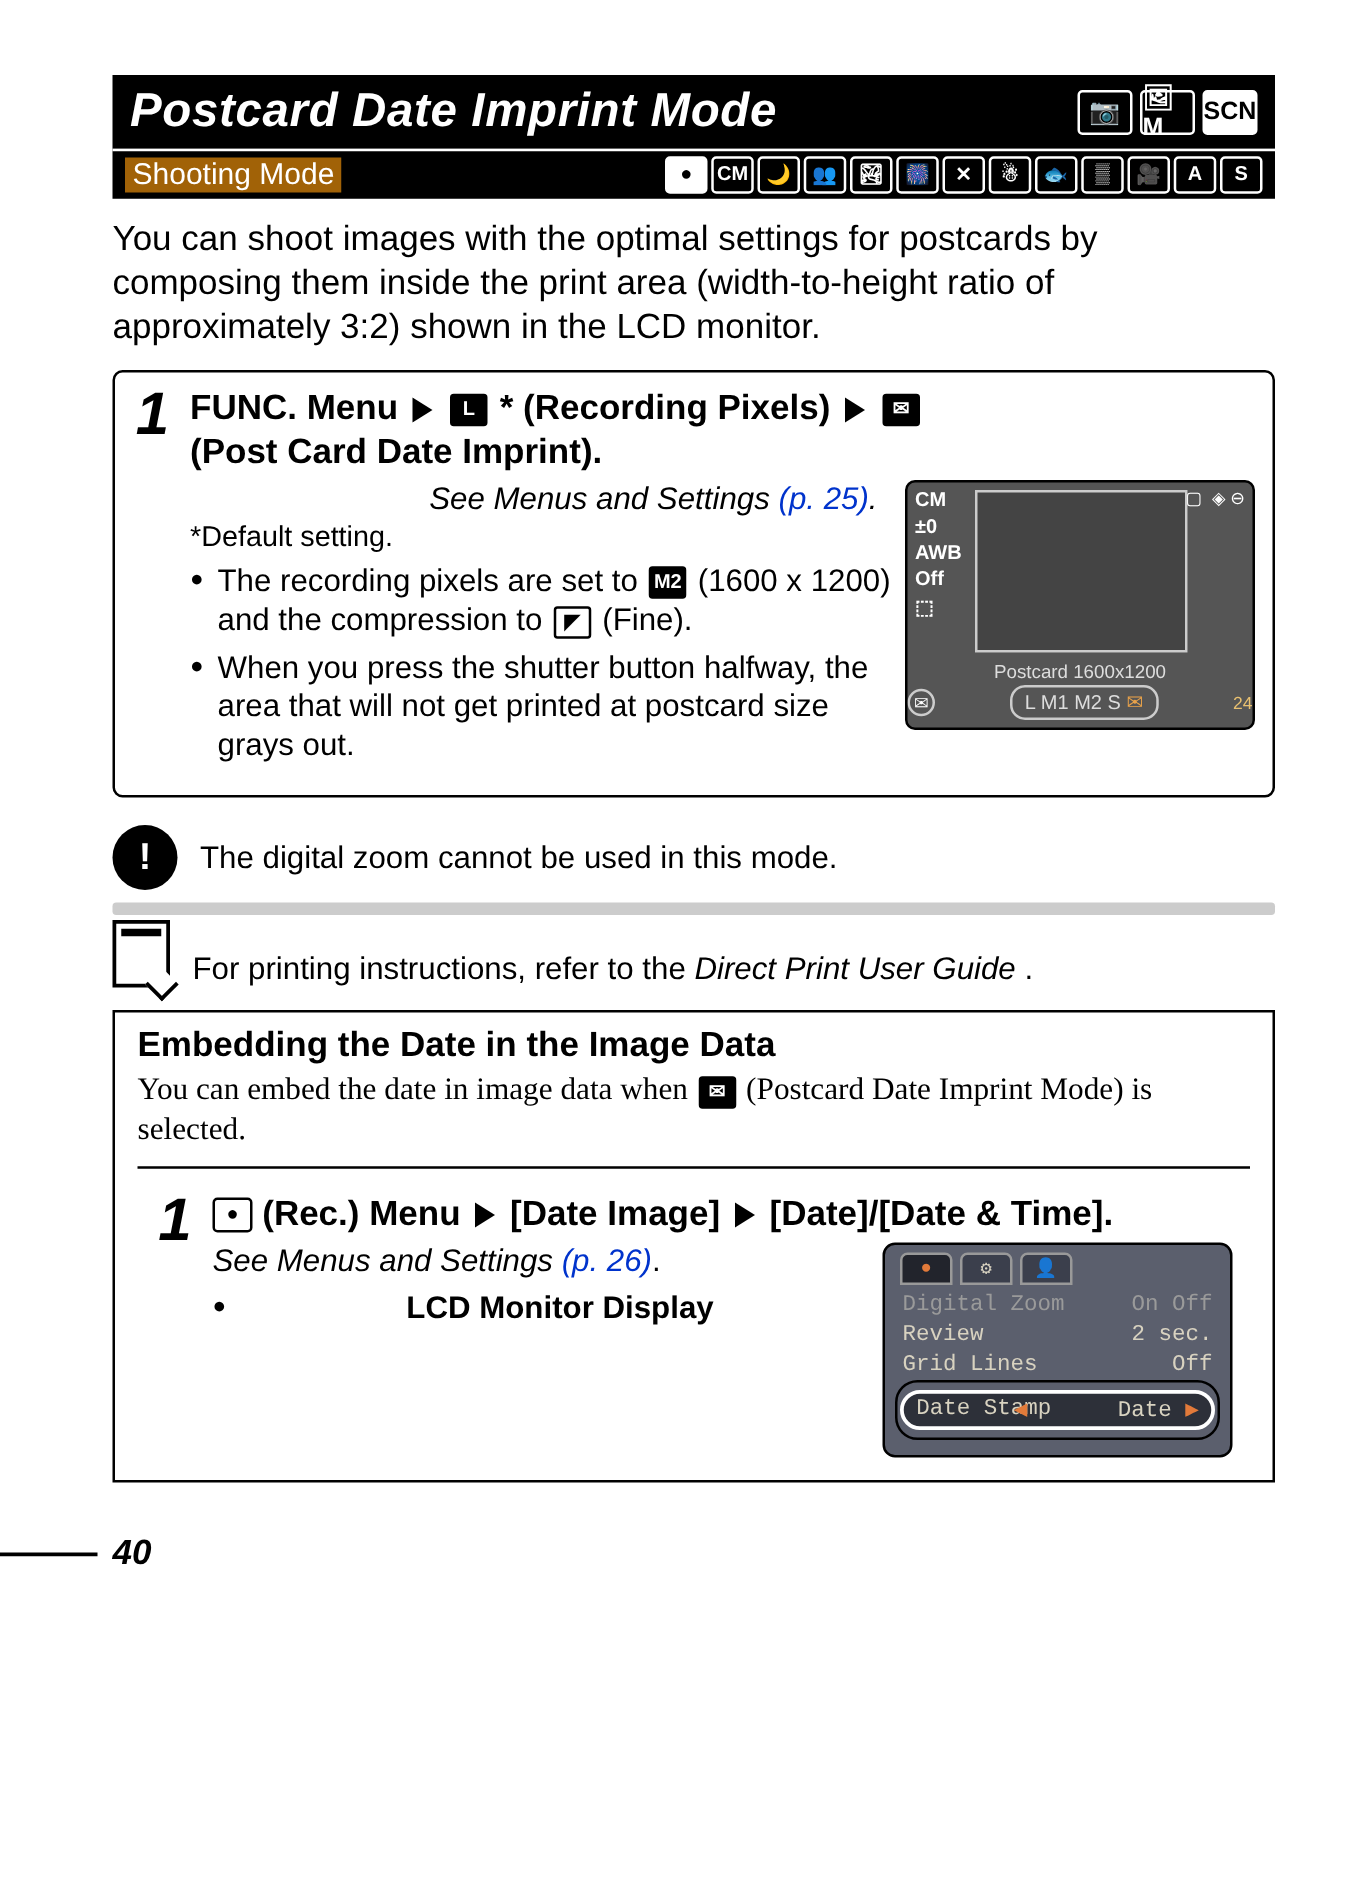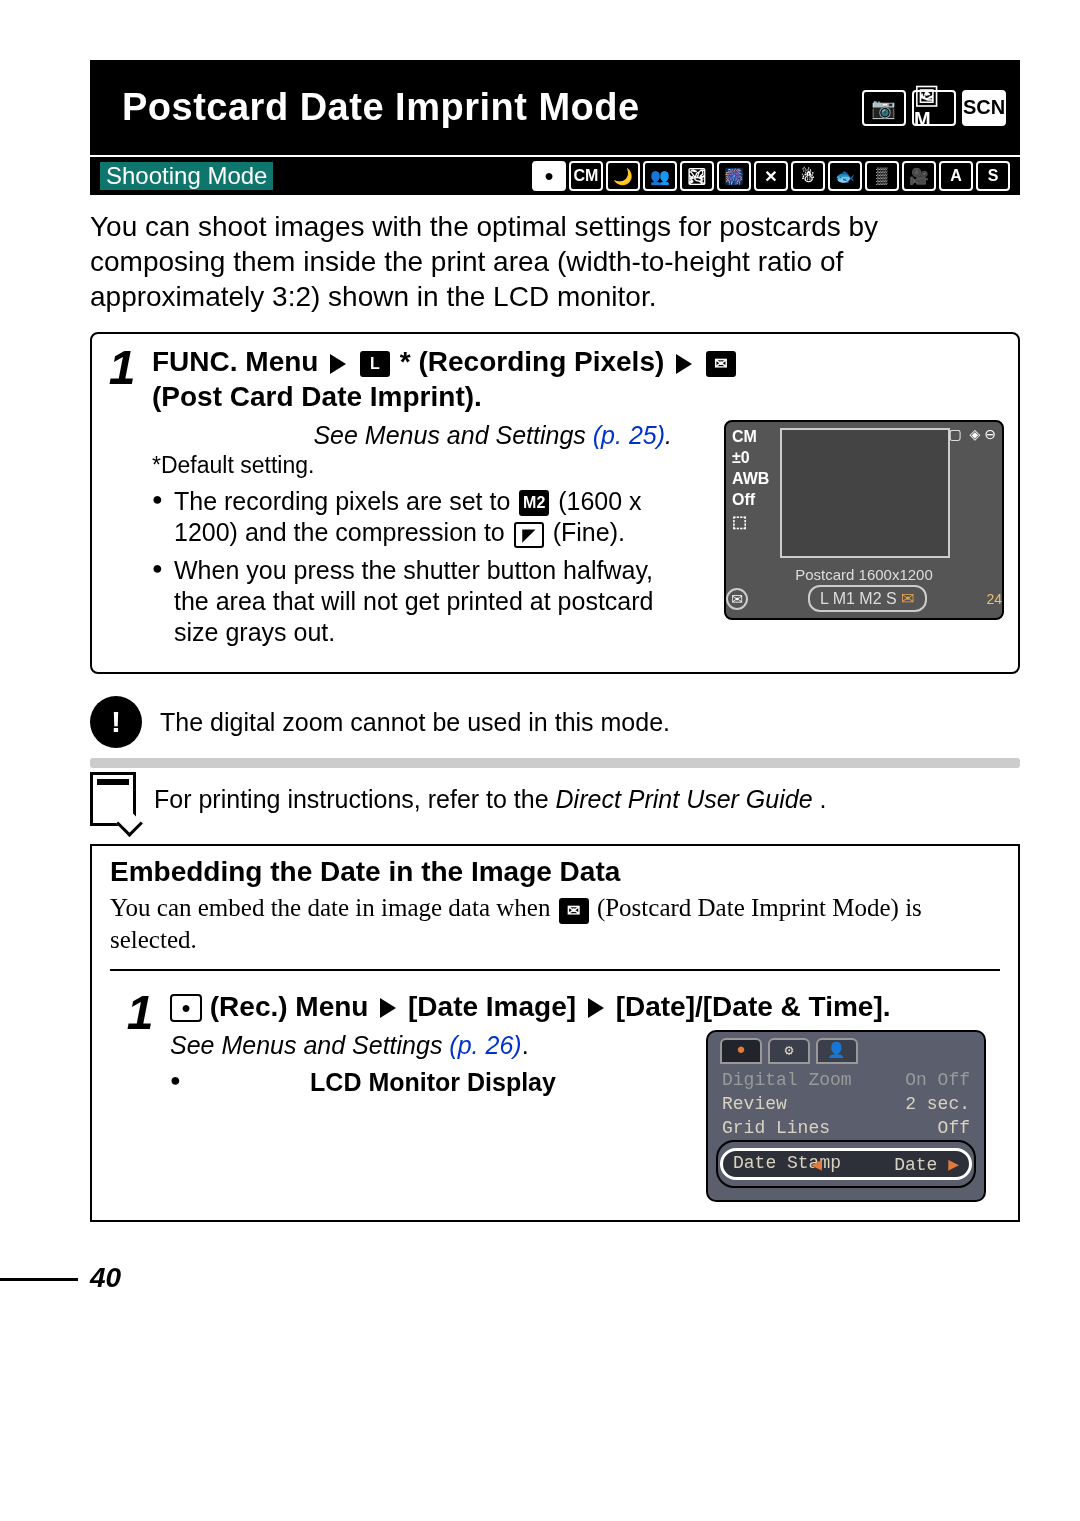--- a/index.html
+++ b/index.html
@@ -17,24 +17,25 @@
   .title-bar {
     background: #000;
     color: #fff;
     padding: 8px 14px;
     display: flex;
     align-items: center;
     justify-content: space-between;
   }
   .title-bar h1 {
     font-size: 38px;
-    margin: 18px;
+    margin: 0;
     font-weight: 900;
     letter-spacing: 0.5px;
     font-family: Arial Black, Arial, sans-serif;
+    font-style: italic;
   }
   .title-icons {
     display: flex;
     gap: 6px;
     align-items: center;
   }
   .mode-icon, .mode-icon-sm {
     display: inline-flex;
     align-items: center;
     justify-content: center;
@@ -52,21 +53,21 @@
     background: #000;
     color: #fff;
     border-top: 2px solid #fff;
     padding: 4px 10px;
     display: flex;
     align-items: center;
     gap: 10px;
   }
   .shooting-label {
     color:#fff;
-    background:#0f766e;
+    background:#a16207;
     font-size:24px;
     padding:0 6px;
     display:inline-block;
   }
   .shooting-icons { display:flex; gap:3px; flex-wrap:nowrap; margin-left:auto;}
   .intro {
     font-size: 28px;
     line-height: 1.25;
     margin: 14px 0 18px 0;
   }
@@ -107,21 +108,21 @@
     margin:0 2px;
   }
   .inline-icon.light { background:#fff; color:#000; }
   .tri { display:inline-block; width:0;height:0;
          border-top:10px solid transparent;
          border-bottom:10px solid transparent;
          border-left:16px solid #000;
          vertical-align:middle; margin:0 4px;}
   .step-content {
     display:flex;
-    gap:32px;
+    gap:2px;
     margin-top:6px;
   }
   .step-text { flex:1; font-size:25px; line-height:1.25; }
   .see-ref { font-style:italic; text-align:right; padding-right:20px; }
   .see-ref .pg { color:#0033cc; font-style:italic; }
   .default { font-size:23px; }
   .bullet { list-style:none; padding-left:0; margin:6px 0 0 0;}
   .bullet li { position:relative; padding-left:22px; margin-bottom:6px;}
   .bullet li::before { content:"●"; position:absolute; left:0; font-size:18px; top:2px;}
   .lcd {
@@ -166,21 +167,21 @@
     font-size:25px;
   }
   .note-icon {
     width:52px; height:52px; border-radius:50%;
     background:#000; color:#fff;
     display:flex; align-items:center; justify-content:center;
     font-size:30px; font-weight:bold;
   }
   .divider { height:10px; background:#ccc; border-radius:3px; margin-bottom:2px;}
   .ref-row {
-    display:flex; gap:18px; align-items:center;
+    display:flex; gap:18px; align-items:flex-end;
     margin:4px 0 18px 0;
     font-size:25px;
   }
   .ref-icon {
     width:46px; height:54px;
     border:3px solid #000;
     display:flex; flex-direction:column;
     position:relative;
   }
   .ref-icon::before{ content:""; position:absolute; top:4px; left:4px; right:4px; height:6px; background:#000;}

